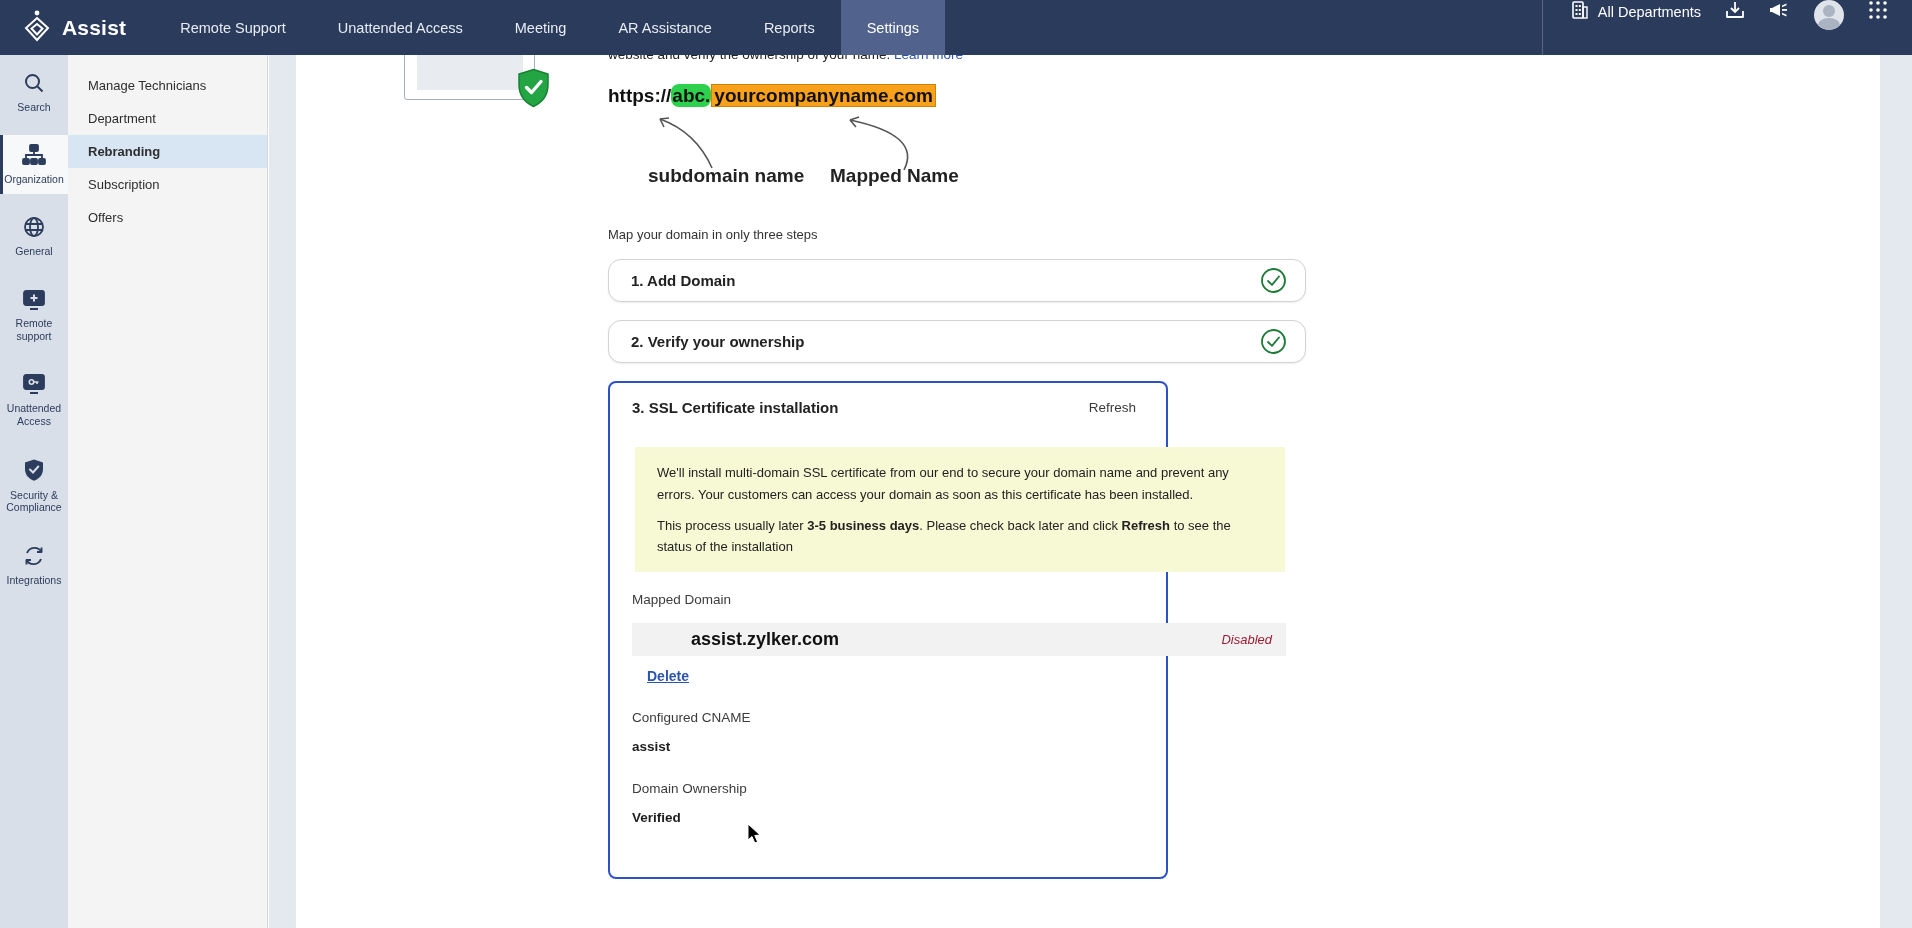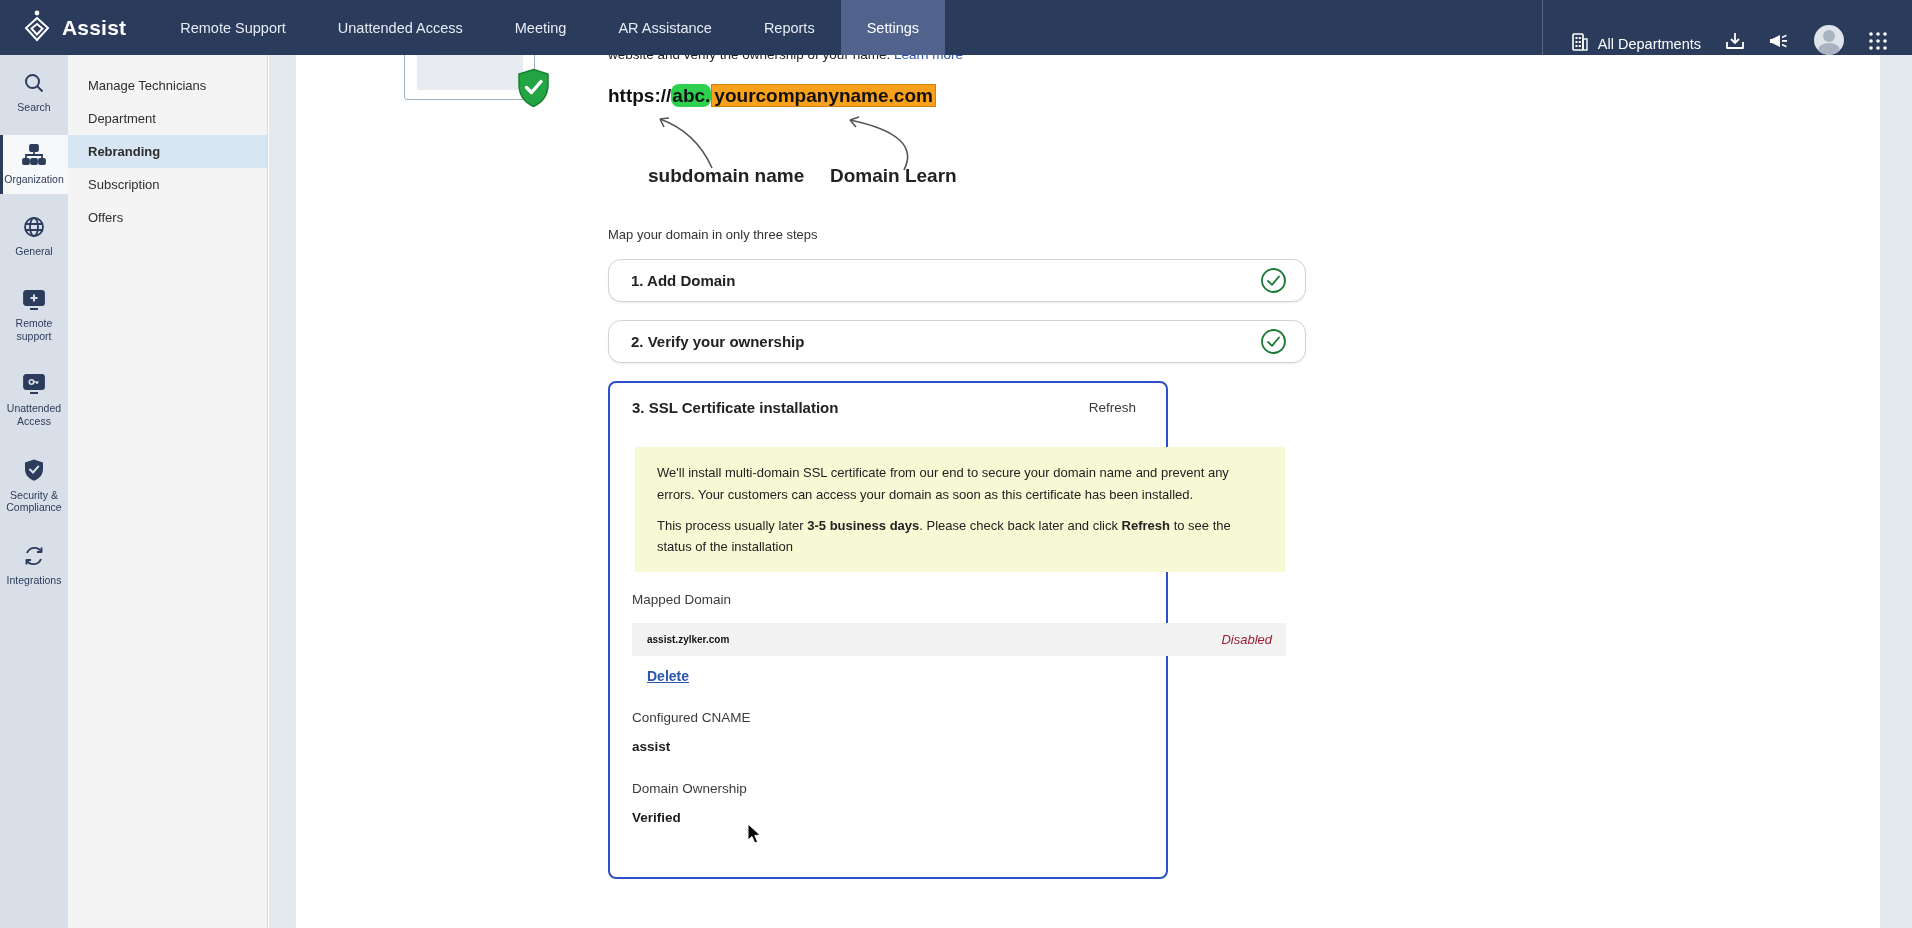--- a/index.html
+++ b/index.html
@@ -9,21 +9,21 @@
 
   
   .navbar { position:absolute; left:0; top:0; width:1912px; height:55px;
             background:#2b3b5c; display:flex; align-items:stretch; color:#fff; z-index:10; }
   .brand { display:flex; align-items:center; gap:10px; padding:0 28px 0 22px; }
   .brand-name { font-size:21px; font-weight:bold; letter-spacing:.2px; }
   .nav-items { display:flex; align-items:stretch; }
   .nav-item { display:flex; align-items:center; padding:0 26px; font-size:14.5px;
               color:#e8ecf4; cursor:pointer; }
   .nav-item.active { background:#51628c; color:#fff; }
-  .nav-right { margin-left:auto; display:flex; align-items:flex-end; gap:24px;
+  .nav-right { margin-left:auto; display:flex; align-items:flex-start; gap:24px;
                padding:0 24px 0 28px; border-left:1px solid rgba(255,255,255,.22); }
   .dept { display:flex; align-items:center; gap:9px; font-size:14.5px; cursor:pointer; }
   .avatar { width:30px; height:30px; border-radius:50%; background:#dfe3ea;
             overflow:hidden; position:relative; cursor:pointer; }
   .avatar .head { position:absolute; left:9px; top:5px; width:12px; height:12px;
                   border-radius:50%; background:#aab3c2; }
   .avatar .body { position:absolute; left:4px; top:18px; width:22px; height:14px;
                   border-radius:50% 50% 0 0; background:#aab3c2; }
 
   
@@ -84,21 +84,21 @@
 
   .notice { position:absolute; left:25px; top:64px; width:650px; height:125px;
             background:#f7f8d4; padding:15px 22px; font-size:13px; color:#222; line-height:1.68; }
   .notice p + p { margin-top:9px; }
 
   .field-label { position:absolute; left:22px; font-size:13.5px; color:#3c3c3c; }
   .field-value { position:absolute; left:22px; font-size:13.5px; font-weight:bold; color:#1d1d1d; }
 
   .domain-row { position:absolute; left:22px; top:240px; width:654px; height:33px;
                 background:#f2f2f3; display:flex; align-items:center; padding:0 14px 0 15px; }
-  .domain-name { font-size:10px; font-weight:bold; color:#111; }
+  .domain-name { font-size:18px; font-weight:bold; color:#111;margin-left:44px; }
   .domain-status { margin-left:auto; font-size:13px; font-style:italic; color:#9d1d32; }
   .delete-link { position:absolute; left:37px; top:285px; font-size:14px; font-weight:600;
                  color:#2b54ad; cursor:pointer;text-decoration:underline; }
 
   .cursor { position:absolute; left:451px; top:768px; z-index:5; }
 </style>
 </head>
 <body>
 
 <div id="app">
@@ -280,21 +280,21 @@
       <span>https://</span><span class="hl-green">abc.</span><span class="hl-orange">yourcompanyname.com</span>
     </div>
 
     <svg class="arrows-svg" width="320" height="70" viewBox="0 0 320 70" fill="none" stroke="#555" stroke-width="1.6">
       <path d="M 82 61 Q 66 25 30 12"></path>
       <path d="M 30 12 L 39 11 M 30 12 L 34 20" stroke-width="1.6"></path>
       <path d="M 274 63 Q 292 28 220 13"></path>
       <path d="M 220 13 L 229 10 M 220 13 L 226 20" stroke-width="1.6"></path>
     </svg>
     <div class="caption" style="left:352px">subdomain name</div>
-    <div class="caption" style="left:534px">Domain Learn</div>
+    <div class="caption" style="left:534px">Mapped Name</div>
 
     <div class="steps-heading">Map your domain in only three steps</div>
 
     <div class="step-box step1">
       <span class="step-title">1. Add Domain</span>
       <span class="step-check">
         <svg width="27" height="27" viewBox="0 0 27 27" fill="none" stroke="#1b7a35" stroke-width="1.8">
           <circle cx="13.5" cy="13.5" r="11.5"></circle>
           <path d="M8 14 L12 17.8 L19 9.5" stroke-linecap="round" stroke-linejoin="round"></path>
         </svg>

